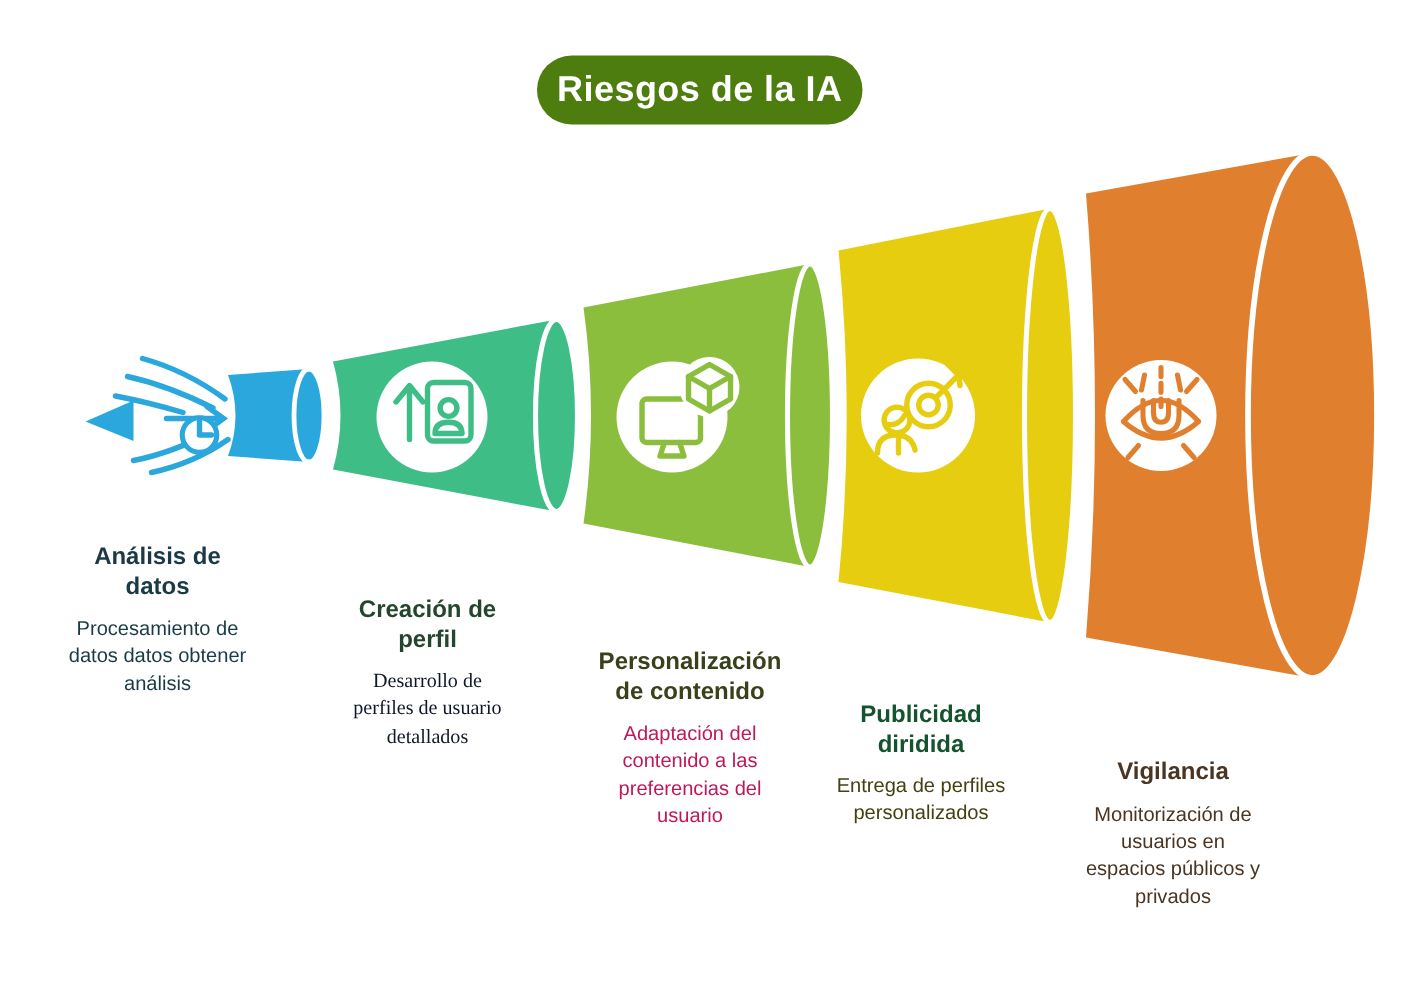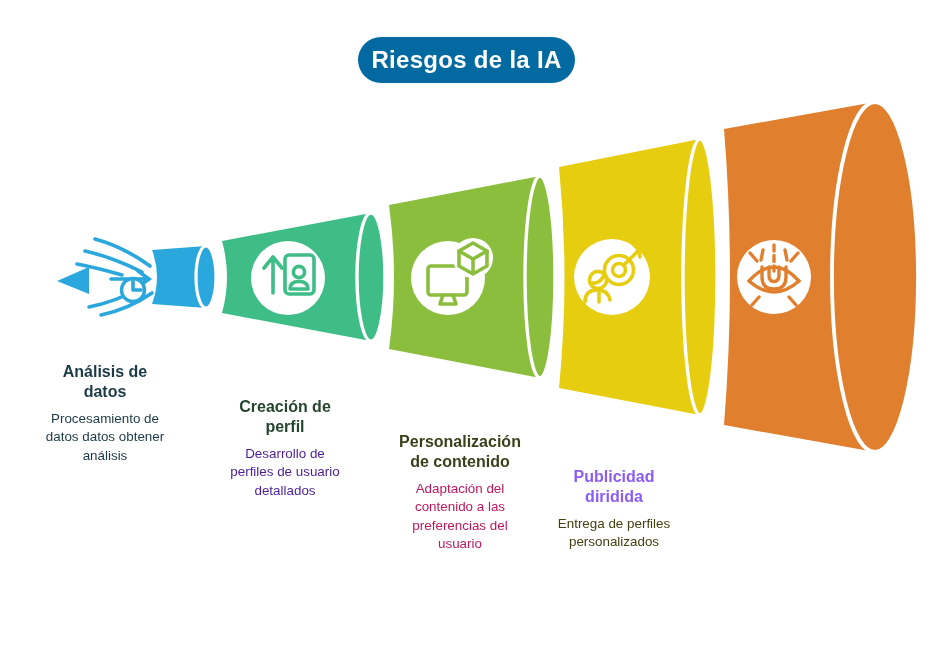--- a/index.html
+++ b/index.html
@@ -76,50 +76,57 @@
       <path d="M749,281 Q774,253 799,281"></path>
       <path d="M749,281 Q774,303 799,281"></path>
       <path d="M757,261 L750,253 M791,261 L798,253 M759,297 L752,305 M789,297 L796,305"></path>
       <path d="M763,250 L761,260 M785,250 L787,260"></path>
       <path d="M774,245 V271" stroke-dasharray="6 4.5"></path>
       <path d="M762,267 V277 Q762,289 774,289 Q786,289 786,277 V267"></path>
       <path d="M769,267 V275 Q769,281.5 774,281.5 Q779,281.5 779,275 V267"></path>
     </g>
   </svg>
 
-  <div class="title-pill" style="background: #0369a1;">
+  <div class="title-pill" style="background: #4d7c0f;">
     <span style="color: rgb(255, 255, 255);">Riesgos de la IA</span>
   </div>
 
   <div class="label" style="left:25px;top:362px;width:160px">
     <div class="label-title" style="color: rgb(27, 58, 70);">Análisis de
 datos</div>
     <div class="label-desc" style="color: rgb(27, 58, 70);">Procesamiento de
 datos datos obtener
 análisis</div>
   </div>
 
   <div class="label" style="left:205px;top:397px;width:160px">
     <div class="label-title" style="color: rgb(37, 70, 46);">Creación de
 perfil</div>
-    <div class="label-desc" style="color: #4c1d95;">Desarrollo de
+    <div class="label-desc" style="color: #0f172a; font-family: Liberation Serif, serif;">Desarrollo de
 perfiles de usuario
 detallados</div>
   </div>
 
   <div class="label" style="left:378px;top:432px;width:164px">
     <div class="label-title" style="color: rgb(57, 65, 27);">Personalización
 de contenido</div>
     <div class="label-desc" style="color: #be185d;">Adaptación del
 contenido a las
 preferencias del
 usuario</div>
   </div>
 
   <div class="label" style="left:532px;top:467px;width:164px">
-    <div class="label-title" style="color: #8b5cf6;">Publicidad
+    <div class="label-title" style="color: #14532d;">Publicidad
 diridida</div>
     <div class="label-desc" style="color: rgb(67, 64, 18);">Entrega de perfiles
 personalizados</div>
   </div>
 
+  <div class="label" style="left:700px;top:505px;width:164px">
+    <div class="label-title" style="color: rgb(74, 52, 34);">Vigilancia</div>
+    <div class="label-desc" style="color: rgb(74, 52, 34);">Monitorización de
+usuarios en
+espacios públicos y
+privados</div>
+  </div>
 
 </div>
 
 </body></html>

